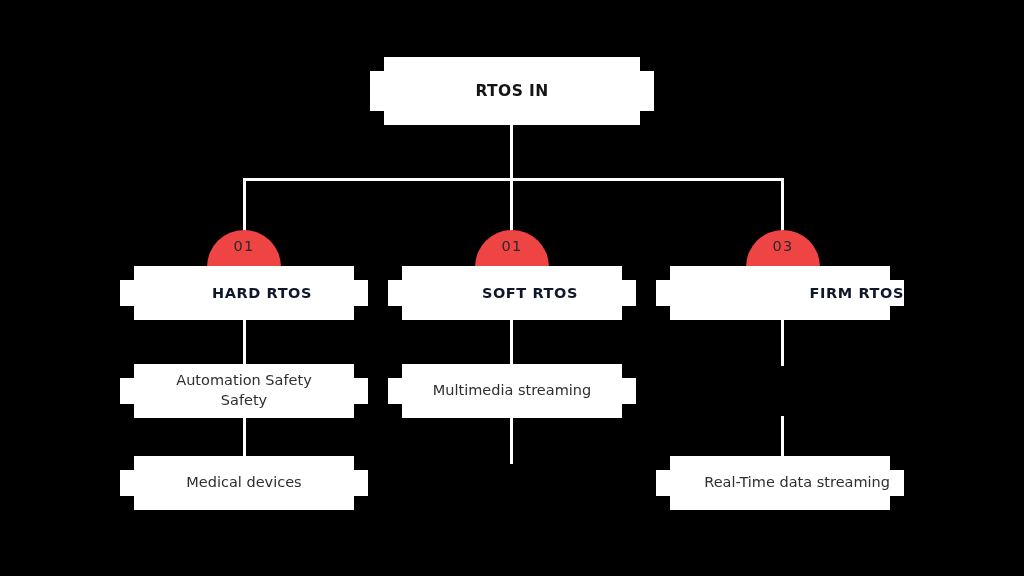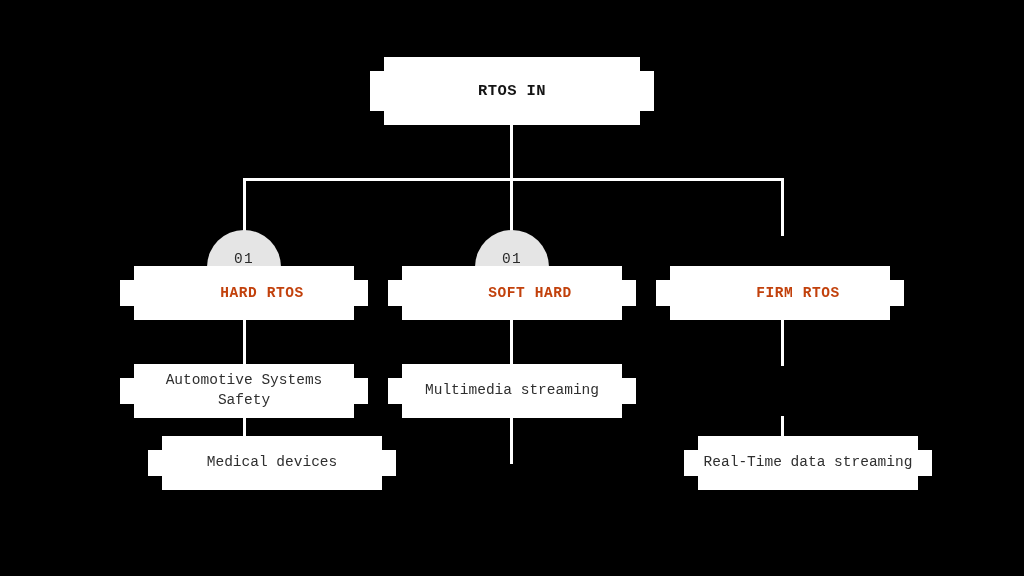--- a/index.html
+++ b/index.html
@@ -14,21 +14,20 @@
   body {
     font-family: "DejaVu Sans", sans-serif;
     position: relative;
   }
 
   #stage {
     position: relative;
     width: 1024px;
     height: 456px;
     background: #000000;
-    font-family: Liberation Mono, monospace;
   }
 
   
   .line {
     position: absolute;
     background: #ffffff;
   }
 
   
   .card {
@@ -69,66 +68,66 @@
     letter-spacing: 0.4px;
     line-height: 1.35;
     color: #141414;
   }
 
   
   .bubble {
     position: absolute;
     width: 74px;
     height: 37px;
-    background: #e5e5e5;
+    background: #ef4444;
     border-radius: 37px 37px 0 0;
     display: flex;
-    align-items: flex-end;
+    align-items: flex-start;
     justify-content: center;
     padding-top: 8px;
   }
   .bubble span {
     font-size: 14.5px;
     color: #2a2a2a;
     letter-spacing: 1.2px;
     font-weight: 400;
   }
 
   
   .cat-card {
     height: 54px;
     top: 266px;
   }
   .cat-card .cat-label {
     font-weight: 700;
     font-size: 14.5px;
     letter-spacing: 0.6px;
-    color: #c2410c;
+    color: #0f172a;
     margin-left: 36px;
   }
 
   
   .leaf-card {
     height: 54px;
     padding: 0 14px;
   }
   .leaf-card .leaf-label {
     font-size: 14.5px;
     font-weight: 400;
     color: #2f2f2f;
     line-height: 1.35;
   }
 
   .leaf-row-1 { top: 364px; }
-  .leaf-row-2 { top: 436px; margin-left: 28px; }
+  .leaf-row-2 { top: 456px; }
 
   
   .col-1 { left: 120px;  width: 248px; }
   .col-2 { left: 388px;  width: 248px; }
-  .col-3 { left: 656px;  width: 248px; }
+  .col-3 { left: 656px;  width: 248px; justify-content: flex-end; }
 </style>
 </head>
 <body>
 
 <div id="stage">
 
   <div class="line" style="left:510px; top:125px; width:3px; height:56px;"></div>
 
   <div class="line" style="left:243px; top:178px; width:541px; height:3px;"></div>
 
@@ -151,38 +150,41 @@
   </div>
 
   <div class="bubble" style="left:207px; top:230px;">
     <span>01</span>
   </div>
   <div class="card cat-card col-1">
     <span class="cat-label">HARD RTOS</span>
   </div>
   <div class="card leaf-card leaf-row-1 col-1">
     <span class="leaf-label">
-      <span>Automotive Systems</span><br>
+      <span>Automation Safety</span><br>
       <span>Safety</span>
     </span>
   </div>
   <div class="card leaf-card leaf-row-2 col-1">
     <span class="leaf-label">Medical devices</span>
   </div>
 
   <div class="bubble" style="left:475px; top:230px;">
     <span>01</span>
   </div>
   <div class="card cat-card col-2">
-    <span class="cat-label">SOFT HARD</span>
+    <span class="cat-label">SOFT RTOS</span>
   </div>
   <div class="card leaf-card leaf-row-1 col-2">
     <span class="leaf-label">Multimedia streaming</span>
   </div>
 
+  <div class="bubble" style="left:746px; top:230px;">
+    <span>03</span>
+  </div>
   <div class="card cat-card col-3">
     <span class="cat-label">FIRM RTOS</span>
   </div>
   <div class="card leaf-card leaf-row-2 col-3">
     <span class="leaf-label">Real-Time data streaming</span>
   </div>
 
 </div>
 
 </body></html>

